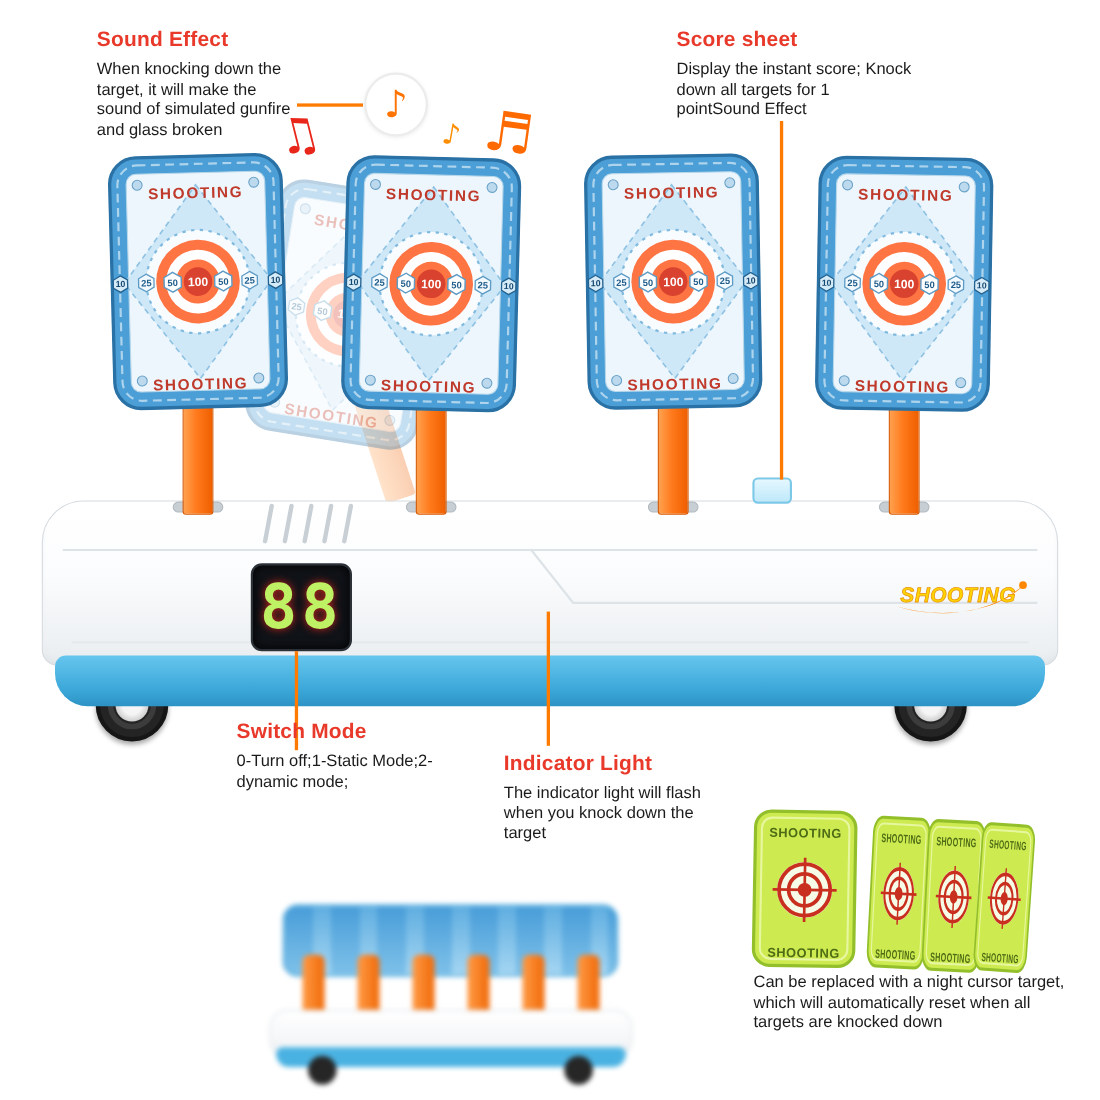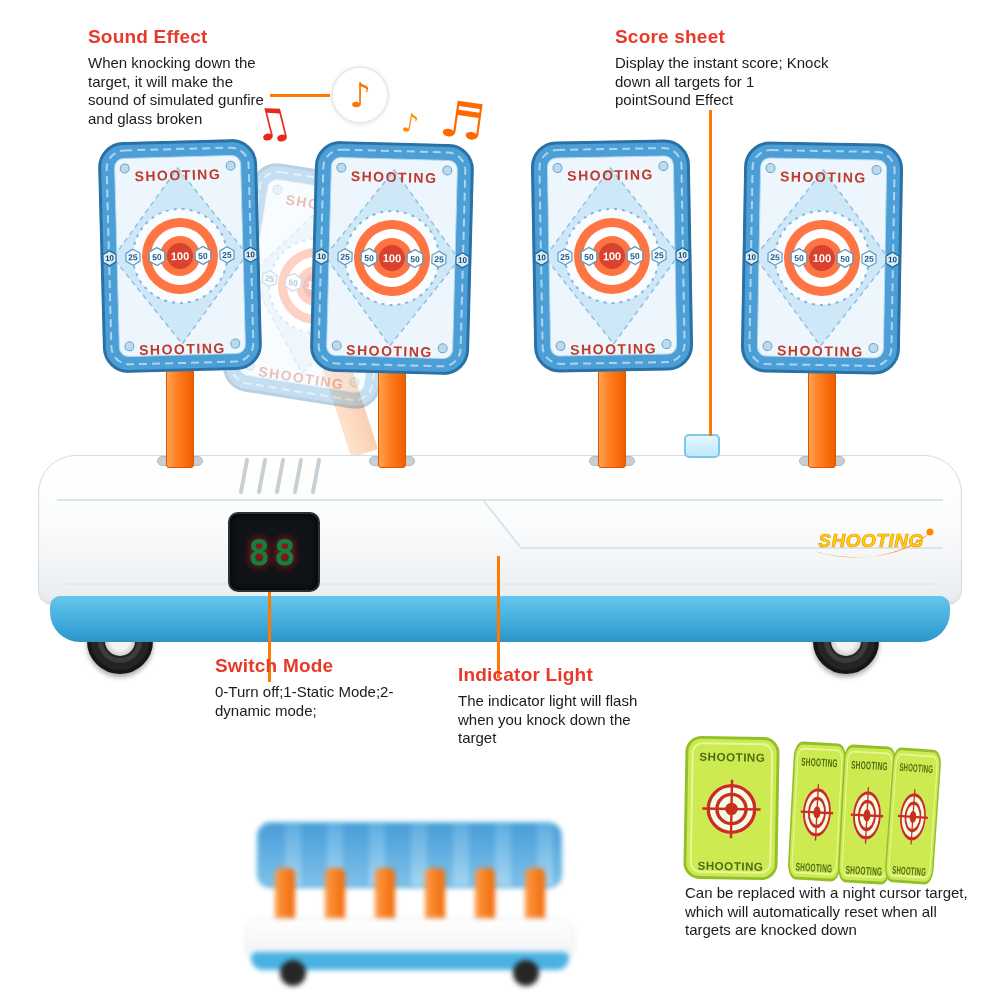--- a/index.html
+++ b/index.html
@@ -53,21 +53,21 @@
   .base-detail { position:absolute; left:35px; top:452px; z-index:4; pointer-events:none; }
   .base-strip { position:absolute; left:50px; top:596px; width:900px; height:46px;
           background:linear-gradient(180deg,#66c6ee 0%,#3aa6d8 70%,#2d93c4 100%);
           border-radius:10px 10px 30px 30px; z-index:4; }
   .module { position:absolute; left:684px; top:434px; width:36px; height:24px;
           background:linear-gradient(180deg,#e4f7ff,#bfe9fa); border:2px solid #7cc8e8;
           border-radius:5px; z-index:6; }
   .display { position:absolute; left:228px; top:512px; width:92px; height:80px; background:#101318;
           border:2px solid #2c3138; border-radius:10px; display:flex; align-items:center; justify-content:center;
           z-index:6; box-shadow:inset 0 0 10px #000; }
-  .digits { font-family:"DejaVu Sans Mono",monospace; font-weight:bold; font-size:36px; color:#15803d;
+  .digits { font-family:"DejaVu Sans Mono",monospace; font-weight:bold; font-size:56px; color:#bef264;
           letter-spacing:4px; text-shadow:0 0 8px rgba(255,43,30,.8); }
   .logo { position:absolute; left:808px; top:520px; z-index:6; }
 
   .wheel { position:absolute; top:608px; width:66px; height:66px; border-radius:50%;
           background:#242424; border:4px solid #161616; z-index:2; box-shadow:0 3px 5px rgba(0,0,0,.35); }
   .wheel .rim { position:absolute; inset:7px; border-radius:50%; border:5px solid #3c3c3c; }
   .wheel .hub { position:absolute; left:50%; top:50%; width:30px; height:30px; transform:translate(-50%,-50%);
           border-radius:50%; background:radial-gradient(circle,#f5f5f5 0 40%,#cfcfcf 70%,#9e9e9e 100%); }
 
   
@@ -362,21 +362,21 @@
     <text x="63" y="27" text-anchor="middle" font-size="19" font-weight="bold" font-style="italic" fill="#ffd400" stroke="#e8930c" stroke-width="0.7" letter-spacing="0.5">SHOOTING</text>
   </svg>
 
   <div class="cline v" style="left:268px; top:592px; height:90px;"></div>
   <section class="anno" style="left:215px; top:655px; width:180px;">
     <h2>Switch Mode</h2>
     <p>0-Turn off;1-Static Mode;2-dynamic mode;</p>
   </section>
 
   <div class="cline v" style="left:497px; top:556px; height:122px;"></div>
-  <section class="anno" style="left:458px; top:664px; width:190px;">
+  <section class="anno" style="left:458px; top:684px; width:190px;">
     <h2>Indicator Light</h2>
     <p>The indicator light will flash when you knock down the target</p>
   </section>
 
 
   <div class="movable">
     <div class="mv-targets"></div>
     <div class="mv-post" style="left:30px;"></div>
     <div class="mv-post" style="left:80px;"></div>
     <div class="mv-post" style="left:130px;"></div>

